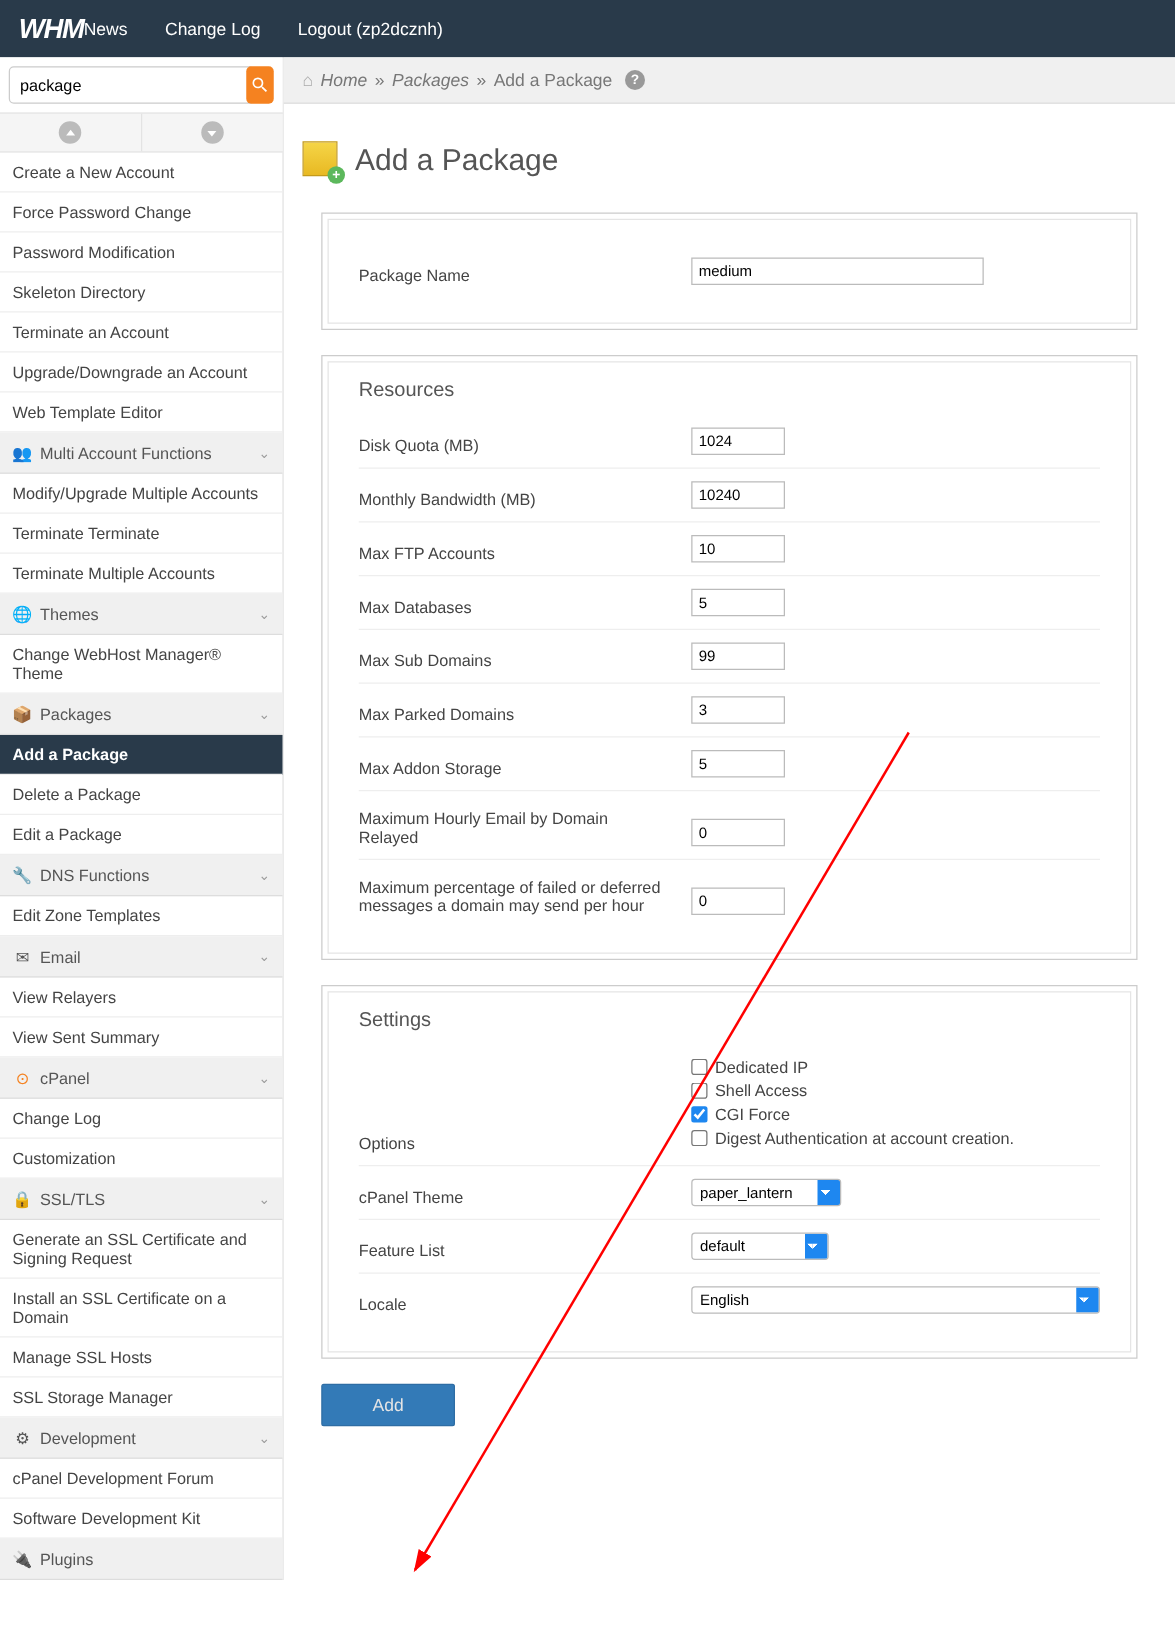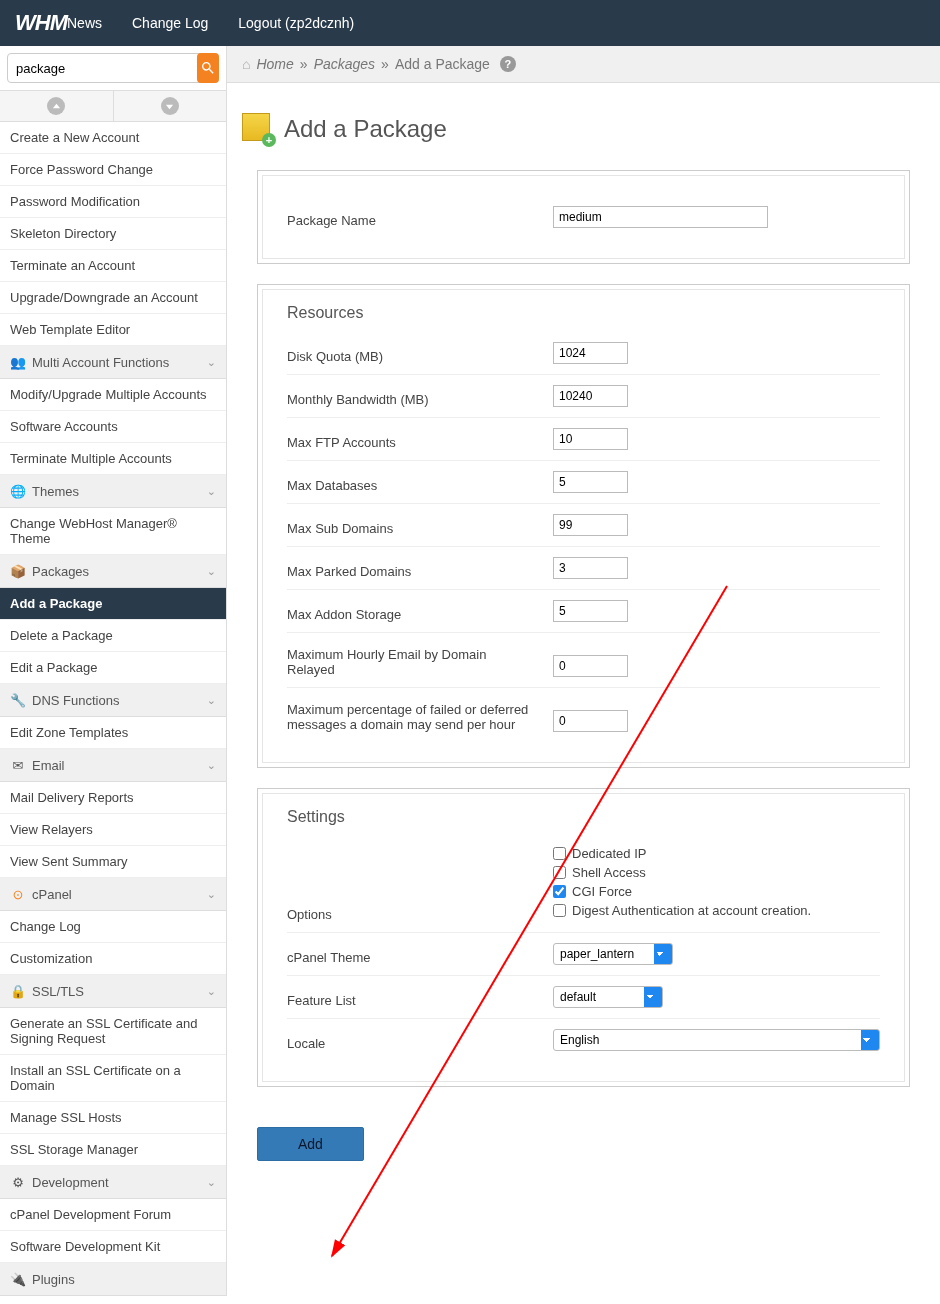--- a/index.html
+++ b/index.html
@@ -55,29 +55,29 @@
 .panel-inner { border: 1px solid #e5e5e5; background: #fff; }
 .panel-body { padding: 20px 24px; }
 .fieldset-title { font-size: 16px; color: #555; padding: 14px 24px 10px; }
 
 .form-row { display: flex; align-items: flex-end; padding: 10px 0; border-bottom: 1px solid #eee; gap: 16px; }
 .form-row:last-child { border-bottom: none; }
 .form-label { width: 250px; color: #444; font-size: 13px; padding-top: 4px; }
 .form-control { flex: 1; }
 .input-text { border: 1px solid #bbb; padding: 3px 5px; font-size: 12px; height: 22px; }
 .input-text.small { width: 75px; }
-.input-text.medium { width: 215px; }
+.input-text.medium { width: 234px; }
 
 .checkbox-row { display: flex; align-items: center; gap: 6px; margin-bottom: 4px; font-size: 13px; color: #444; }
 .checkbox-row input[type="checkbox"] { width: 13px; height: 13px; accent-color: #1e87f0; }
 
 .select { border: 1px solid #bbb; font-size: 12px; height: 22px; background: #fff; }
 .select.blue-arrow { appearance: none; -webkit-appearance: none; padding: 2px 22px 2px 6px; background-image: linear-gradient(45deg, transparent 50%, #fff 50%), linear-gradient(135deg, #fff 50%, transparent 50%), linear-gradient(#1e87f0, #1e87f0); background-position: calc(100% - 12px) 8px, calc(100% - 8px) 8px, 100% 0; background-size: 4px 4px, 4px 4px, 18px 100%; background-repeat: no-repeat; border-radius: 3px; }
 
-.add-btn { background: #337ab7; color: #0f172a; border: 1px solid #2e6da4; padding: 8px 40px; font-size: 14px; cursor: pointer; border-radius: 2px; margin-top: 20px; }
+.add-btn { background: #337ab7; color: #e5e5e5; border: 1px solid #2e6da4; padding: 8px 40px; font-size: 14px; cursor: pointer; border-radius: 2px; }
 
 
 .arrow-svg { position: absolute; pointer-events: none; }
 </style>
 </head>
 <body>
 
 <div class="topbar">
   <div class="logo">WHM</div>
   <div class="topnav">
@@ -123,21 +123,21 @@
     <div class="side-item">Web Template Editor</div>
 
     <div class="side-section">
       <span class="sec-left">
           <span class="sec-icon">👥</span>
           <span>Multi Account Functions</span>
         </span>
       <span class="chevron">⌄</span>
     </div>
     <div class="side-item">Modify/Upgrade Multiple Accounts</div>
-    <div class="side-item">Software Accounts</div>
+    <div class="side-item">Terminate Terminate</div>
     <div class="side-item">Terminate Multiple Accounts</div>
 
     <div class="side-section">
       <span class="sec-left">
           <span class="sec-icon">🌐</span>
           <span>Themes</span>
         </span>
       <span class="chevron">⌄</span>
     </div>
     <div class="side-item">Change WebHost Manager® Theme</div>
@@ -162,21 +162,20 @@
     </div>
     <div class="side-item">Edit Zone Templates</div>
 
     <div class="side-section">
       <span class="sec-left">
           <span class="sec-icon">✉</span>
           <span>Email</span>
         </span>
       <span class="chevron">⌄</span>
     </div>
-    <div class="side-item">Mail Delivery Reports</div>
     <div class="side-item">View Relayers</div>
     <div class="side-item">View Sent Summary</div>
 
     <div class="side-section">
       <span class="sec-left">
           <span class="sec-icon" style="color:#f58220">⊙</span>
           <span>cPanel</span>
         </span>
       <span class="chevron">⌄</span>
     </div>

